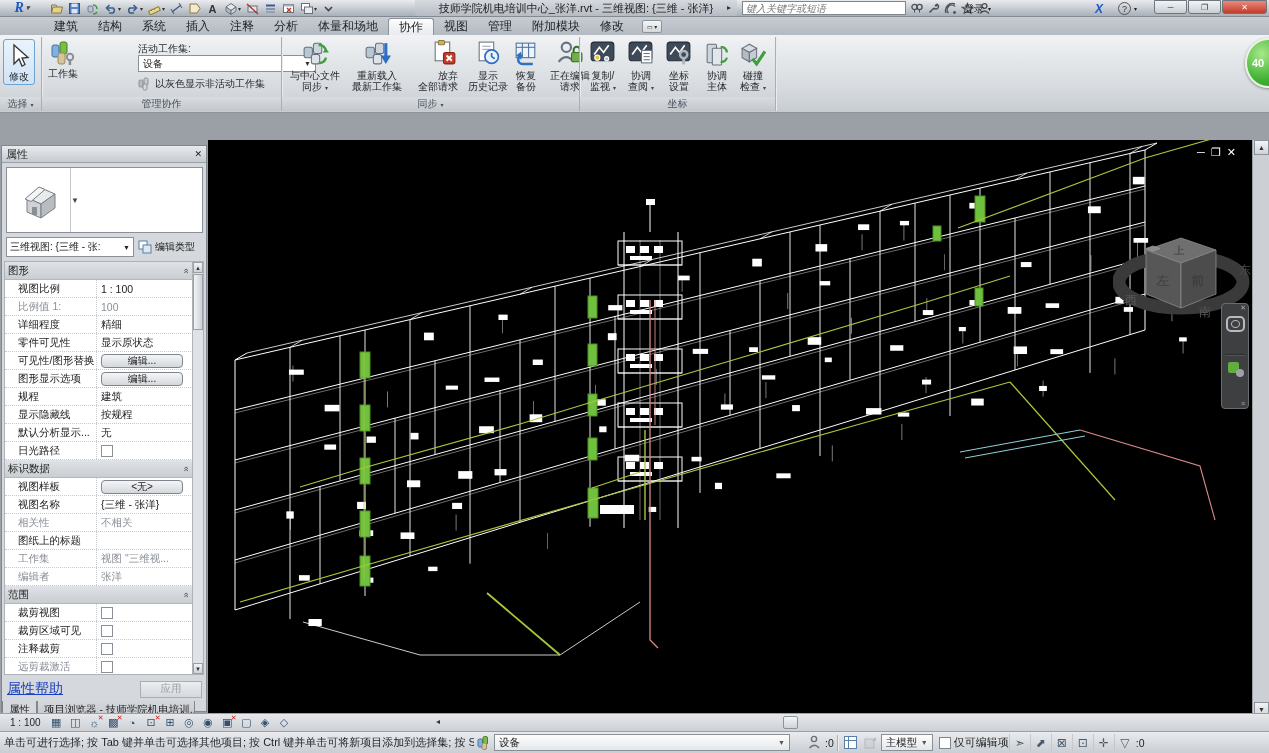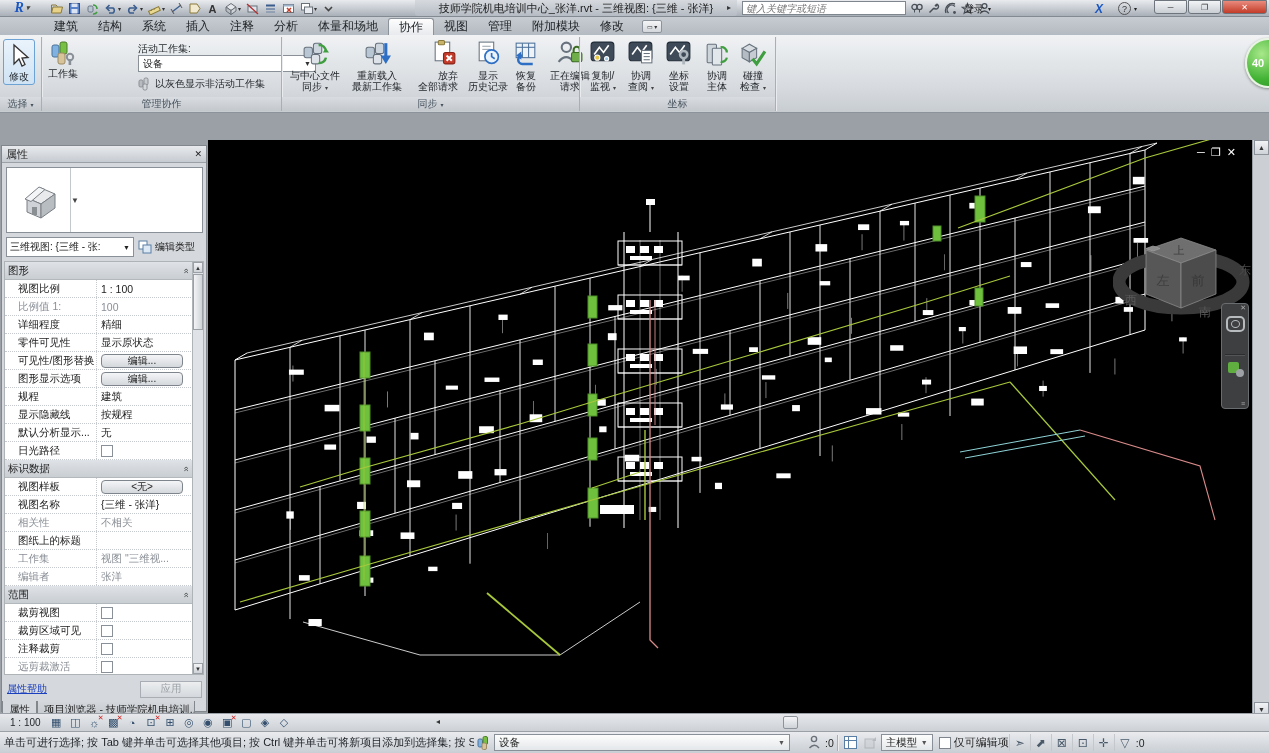--- a/index.html
+++ b/index.html
@@ -119,21 +119,21 @@
   .prow .pl { width:92px; padding-left:13px; border-right:1px dotted #c6cacf; white-space:nowrap; overflow:hidden; font-size:10.5px; height:100%; display:flex; align-items:center;}
   .prow .pv { flex:1; padding-left:4px; white-space:nowrap; overflow:hidden; font-size:10.5px; height:100%; display:flex; align-items:center; }
   .prow.gray .pl, .prow .pv.grayv { color:#8a8f96; }
   .pgroup-hdr { display:flex; height:18px; align-items:center; background:linear-gradient(#dfe2e6,#c9ced3);
     border-bottom:1px solid #b3b8bd; font-size:10.5px; padding-left:3px; }
   .pgroup-hdr .chev { margin-left:auto; margin-right:5px; font-size:9px; color:#444; transform:rotate(-90deg); }
   .mini-btn { width:82px; height:14px; background:linear-gradient(#f4f5f7,#d4d8dc); border:1px solid #7f858c;
     border-radius:4px; font-size:10px; display:flex; align-items:center; justify-content:center; }
   .pcheck { width:12px; height:12px; background:#fff; border:1px solid #8a9097; }
   .pal-foot { position:absolute; left:2px; top:533px; width:202px; height:20px; display:flex; align-items:center; }
-  .help-link { color:#1a3fbf; text-decoration:underline; font-size:10px; padding-left:3px; }
+  .help-link { color:#1a3fbf; text-decoration:underline; font-size:14px; padding-left:3px; }
   .apply-btn { margin-left:auto; margin-right:4px; width:62px; height:17px; background:linear-gradient(#eceef0,#d4d8dc);
     border:1px solid #a9aeb4; color:#9aa0a6; font-size:10.5px; display:flex; align-items:center; justify-content:center; }
   .pal-tabs { position:absolute; left:0px; top:555px; width:204px; height:20px; display:flex; align-items:flex-start; }
   .pal-tab { height:19px; border:1px solid #82878d; border-top:none; background:linear-gradient(#d5d8dc,#c2c7cc);
     font-size:10.5px; display:flex; align-items:center; padding:0 6px; white-space:nowrap; overflow:hidden; }
   .pal-tab.active { background:#d5d8dc; border-bottom:1px solid #d5d8dc; }
   .pal-tab.browser { max-width:158px; }
 
   
   .statusbar { position:absolute; left:0; top:731px; width:1269px; height:22px;

